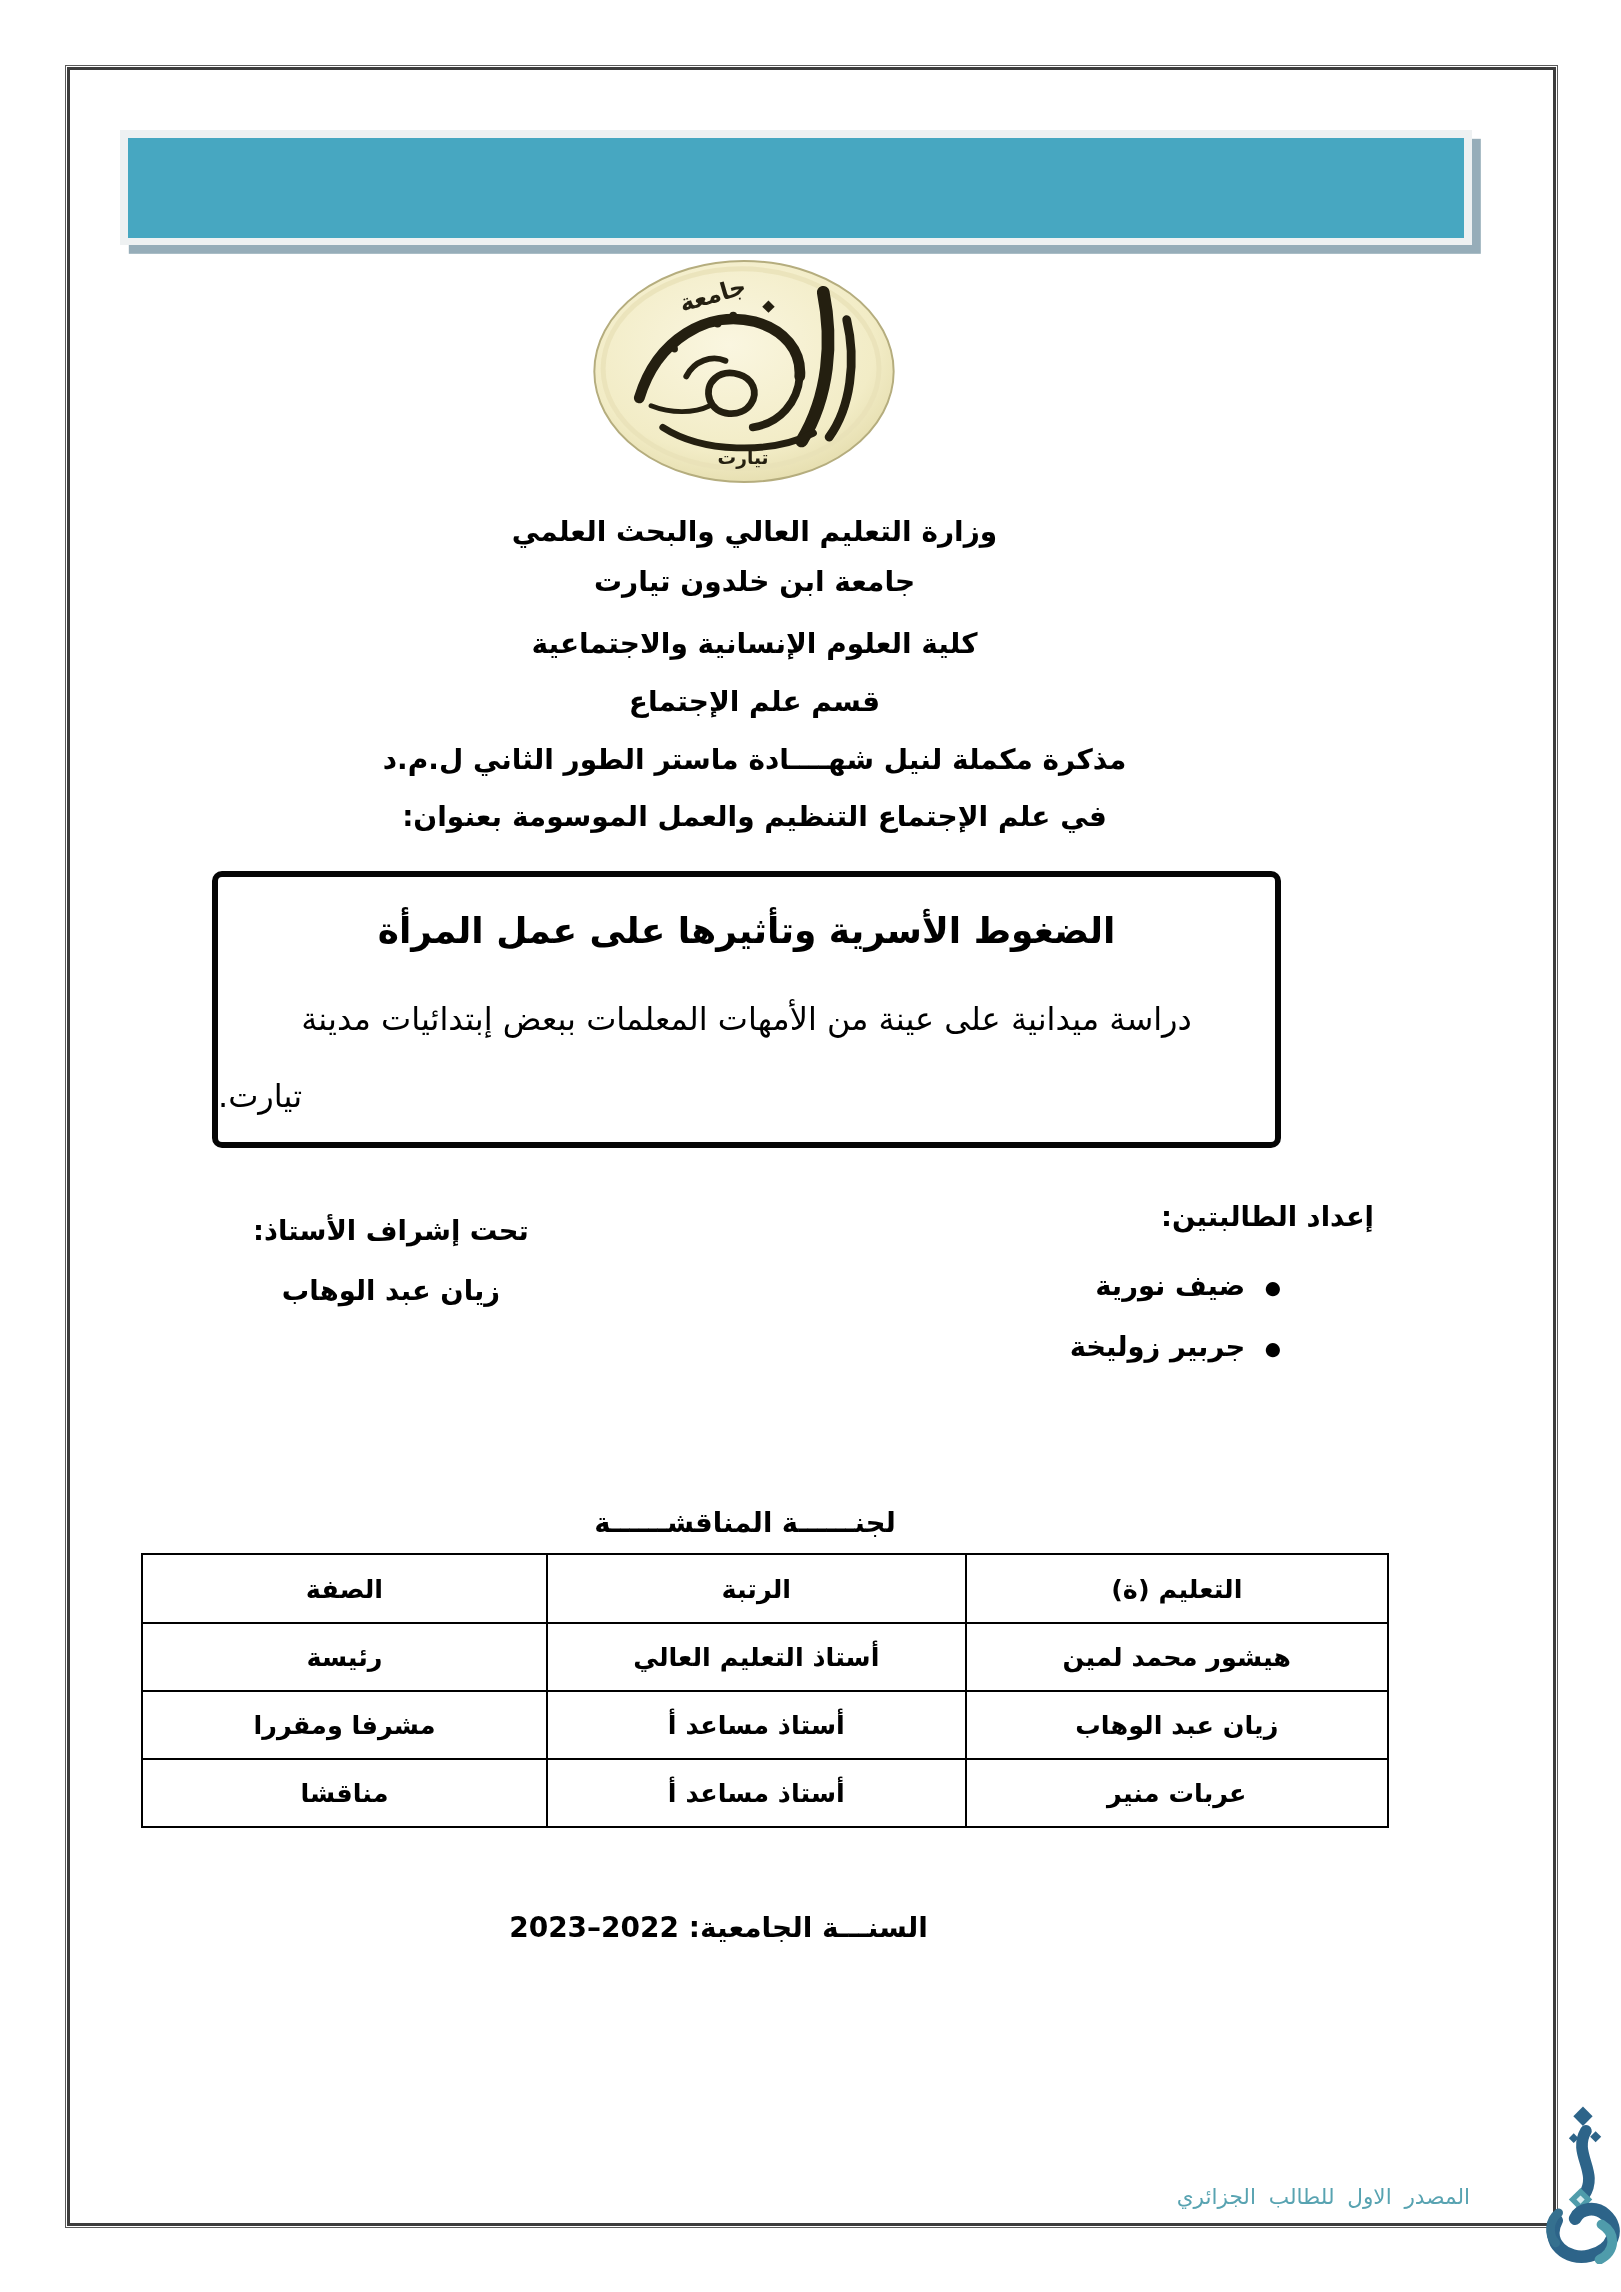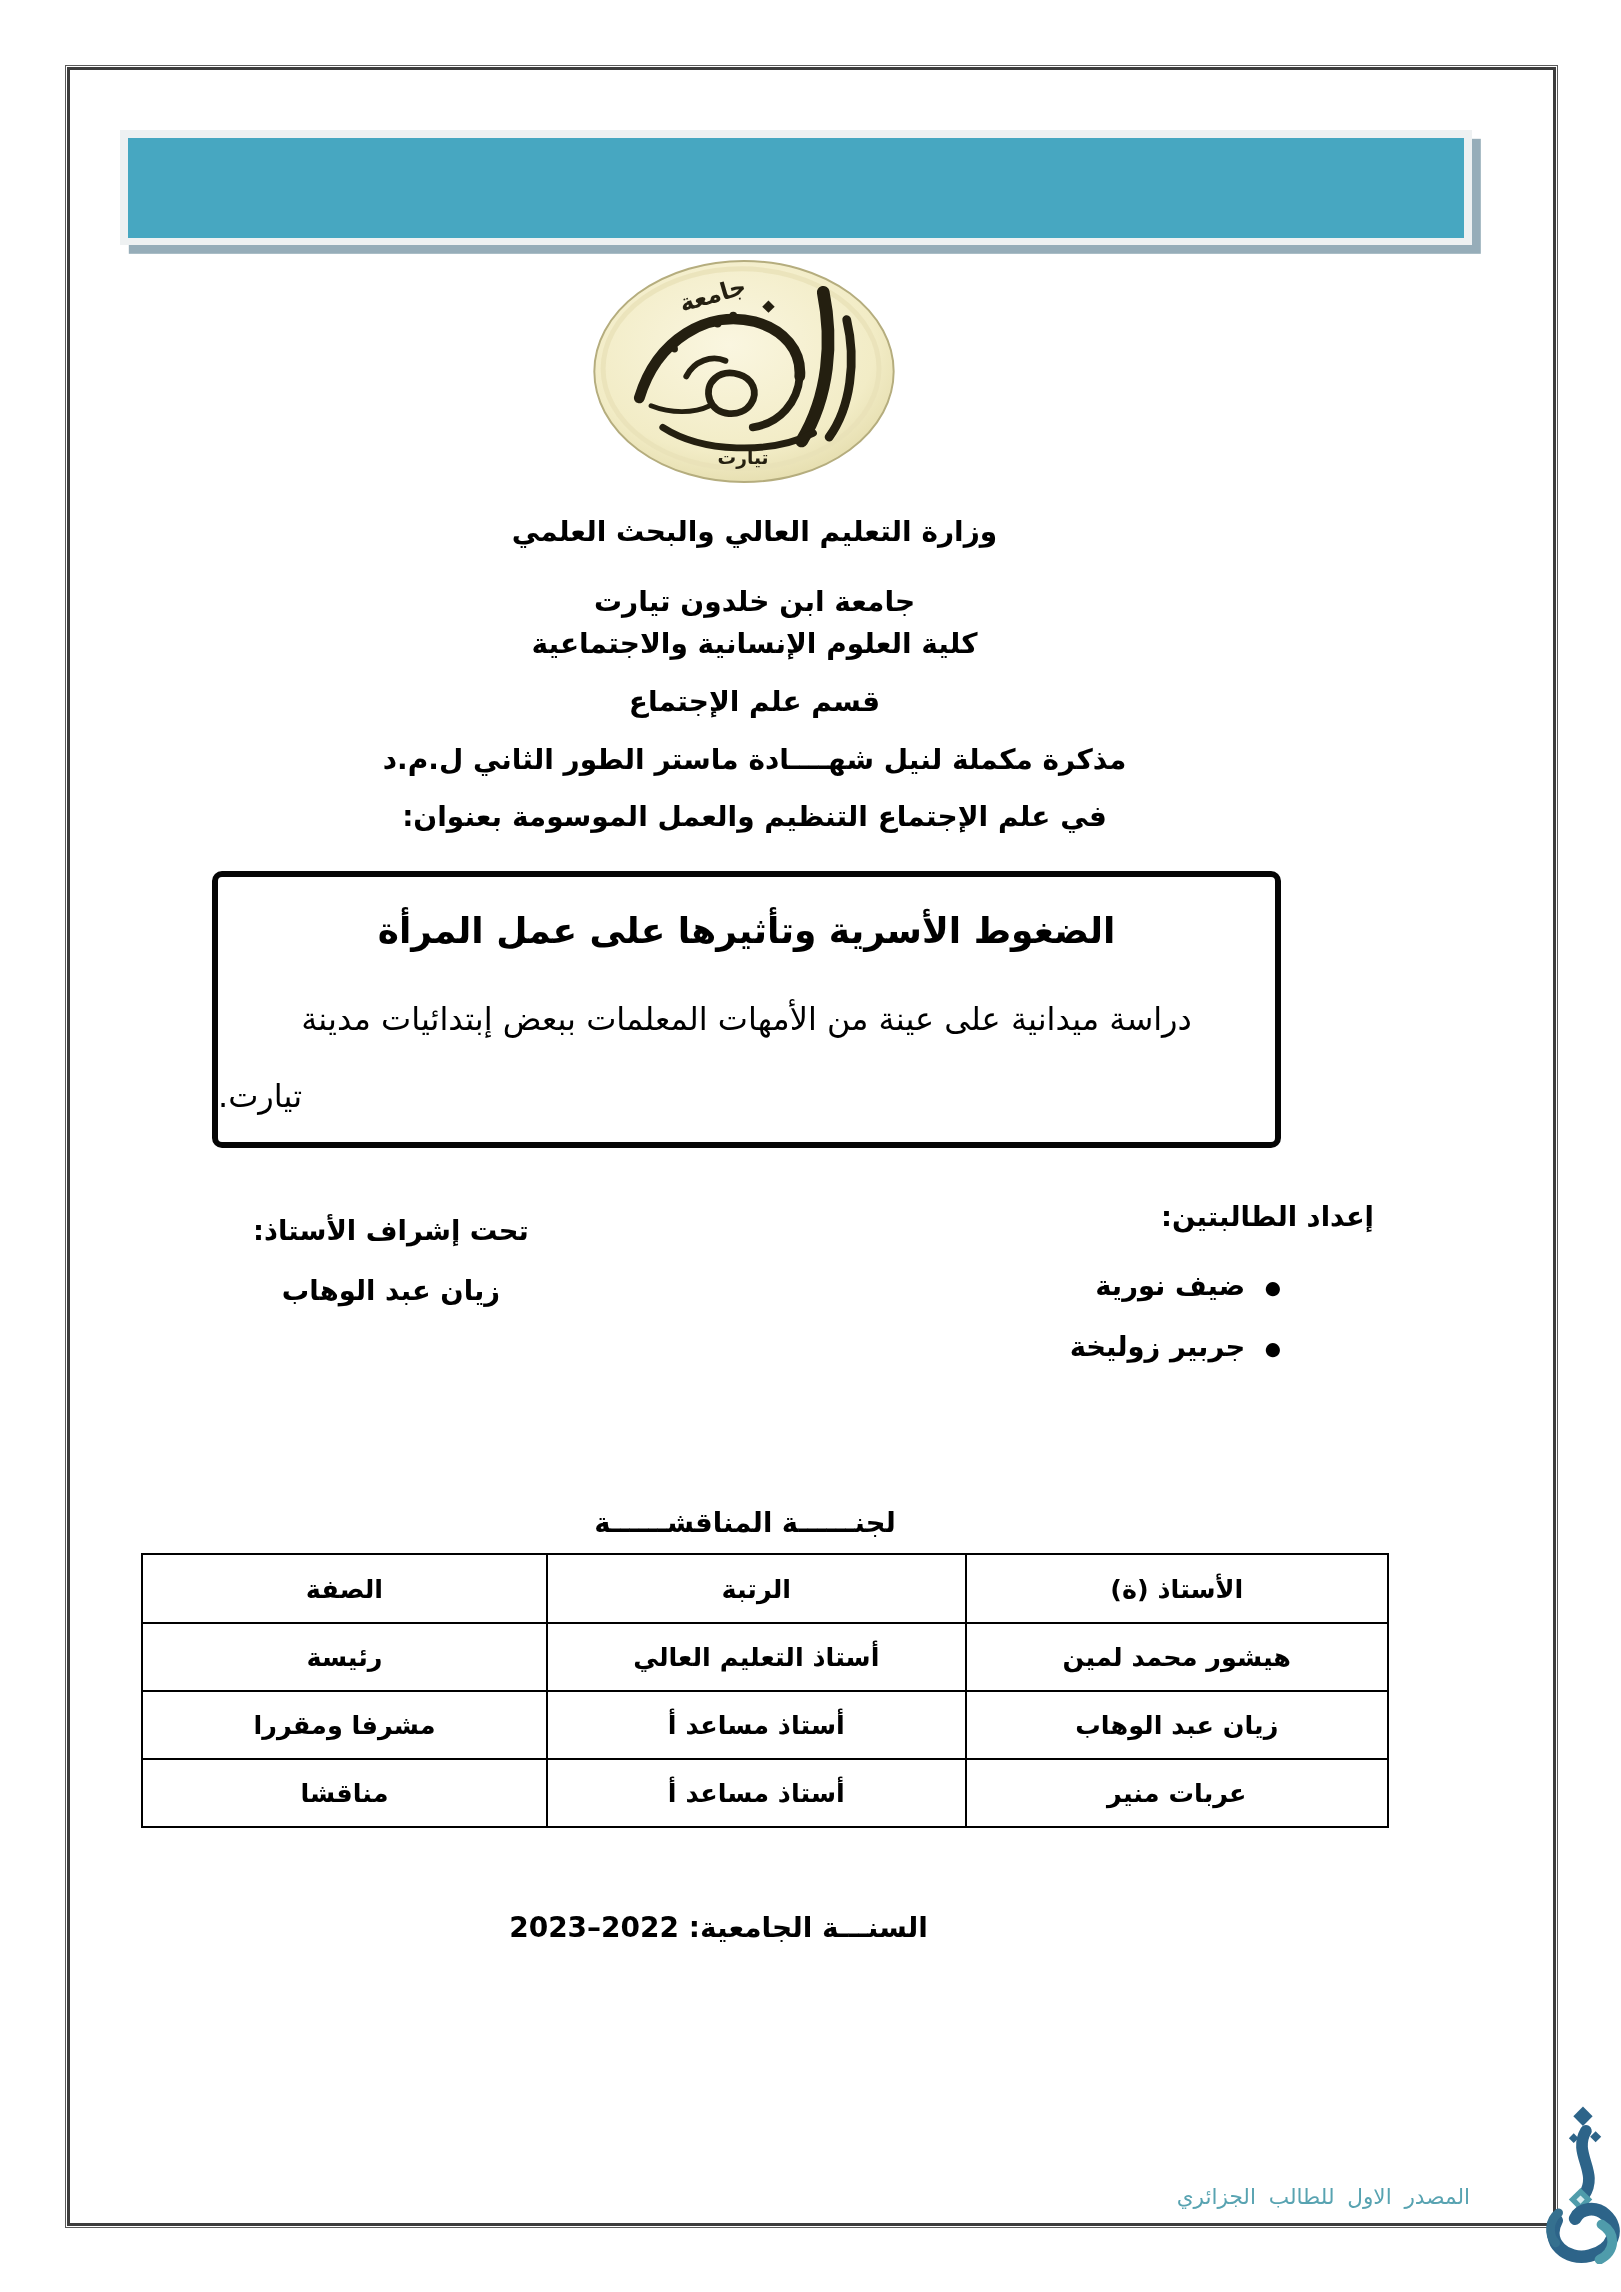--- a/index.html
+++ b/index.html
@@ -16,21 +16,21 @@
     background:#eef1f2;box-shadow:8.8px 8.8px 0 0 var(--shadow_blue_gray);
   }
   .header-bar-fill{position:absolute;left:7.8px;top:7.8px;right:7.8px;bottom:6.9px;background:var(--header_teal);}
   
   .seal{position:absolute;left:592px;top:259px;width:304px;height:225px;}
   
   .hline{
     position:absolute;left:0;width:1509px;text-align:center;
     font-weight:bold;font-size:28px;line-height:39px;direction:rtl;
   }
-  .l1{top:512px}.l2{top:582px}.l3{top:624px}.l4{top:682px}.l5{top:740px}.l6{top:797px}
+  .l1{top:512px}.l2{top:562px}.l3{top:624px}.l4{top:682px}.l5{top:740px}.l6{top:797px}
   
   .title-box{
     position:absolute;left:212px;top:871px;width:1069px;height:277px;
     border:6.9px solid #050505;border-radius:10px;box-sizing:border-box;direction:rtl;
   }
   .box-title{position:absolute;top:33px;left:0;width:100%;text-align:center;font-weight:bold;font-size:36px;}
   .box-sub{position:absolute;top:123px;left:0;width:100%;text-align:center;font-size:32px;}
   .box-sub2{position:absolute;top:200px;left:0;width:100%;text-align:left;font-size:32px;}
   
   .prep-right{position:absolute;top:1201px;right:247px;direction:rtl;text-align:right;font-weight:bold;font-size:27.4px;}
@@ -149,21 +149,21 @@
   <div class="committee-heading">لجنــــــة المناقشــــــة</div>
 
   <table class="committee-table" dir="rtl">
     <colgroup>
       <col class="col-professor">
         <col class="col-rank">
         <col class="col-role">
     </colgroup>
     <tbody>
         <tr>
-      <th>الأستاذ (ة)</th>
+      <th>التعليم (ة)</th>
       <th>الرتبة</th>
       <th>الصفة</th>
     </tr>
     <tr>
       <td>هيشور محمد لمين</td>
       <td>أستاذ التعليم العالي</td>
       <td>رئيسة</td>
     </tr>
     <tr>
       <td>زيان عبد الوهاب</td>

